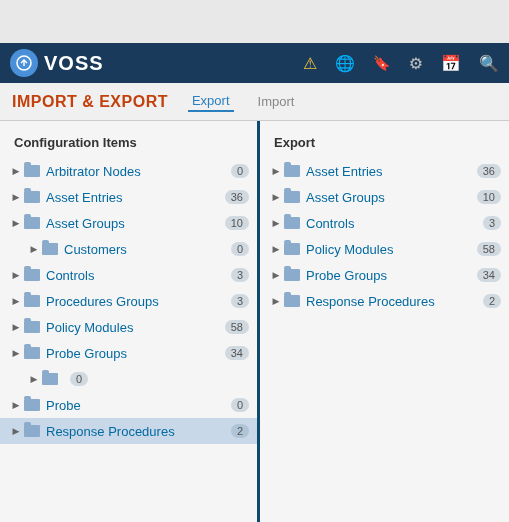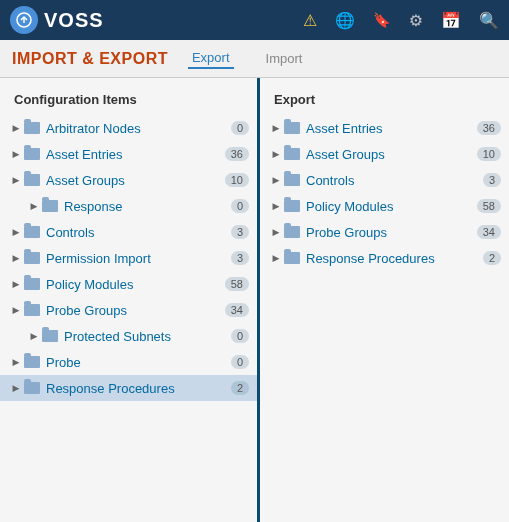--- a/index.html
+++ b/index.html
@@ -6,20 +6,21 @@
     body { font-family: Arial, sans-serif; font-size: 13px; background: #e8e8e8; width: 509px; height: 522px; overflow: hidden; }
 
     
     .topbar {
       background: #1a3a5c;
       height: 40px;
       display: flex;
       align-items: center;
       padding: 0 10px;
       gap: 16px;
+      margin-top: 43px;
     }
     .logo-area {
       display: flex;
       align-items: center;
       gap: 6px;
       margin-right: 10px;
     }
     .logo-circle {
       width: 28px; height: 28px;
       border-radius: 50%;
@@ -55,21 +56,21 @@
       text-transform: uppercase;
       letter-spacing: 0.5px;
     }
     .tab-link {
       font-size: 13px;
       cursor: pointer;
       padding: 2px 4px;
       text-decoration: none;
     }
     .tab-link.active { color: #2a7fc1; border-bottom: 2px solid #2a7fc1; }
-    .tab-link.inactive { color: #888; margin-left: 8px; }
+    .tab-link.inactive { color: #888; }
 
     
     .main-content {
       display: flex;
       height: calc(522px - 40px - 38px);
       background: #e8e8e8;
     }
 
     
     .left-panel {
@@ -199,51 +200,50 @@
         </div>
         <div class="tree-item">
           <span class="arrow right"></span>
           <span class="folder-icon"></span>
           <span class="item-label">Asset Groups</span>
           <span class="badge">10</span>
         </div>
         <div class="tree-item" style="padding-left: 28px;">
           <span class="arrow right"></span>
           <span class="folder-icon"></span>
-          <span class="item-label">Response</span>
+          <span class="item-label">Customers</span>
           <span class="badge">0</span>
         </div>
         <div class="tree-item">
           <span class="arrow right"></span>
           <span class="folder-icon"></span>
           <span class="item-label">Controls</span>
           <span class="badge">3</span>
         </div>
         <div class="tree-item">
           <span class="arrow right"></span>
           <span class="folder-icon"></span>
-          <span class="item-label">Permission Import</span>
+          <span class="item-label">Procedures Groups</span>
           <span class="badge">3</span>
         </div>
         <div class="tree-item">
           <span class="arrow right"></span>
           <span class="folder-icon"></span>
           <span class="item-label">Policy Modules</span>
           <span class="badge">58</span>
         </div>
         <div class="tree-item">
           <span class="arrow right"></span>
           <span class="folder-icon"></span>
           <span class="item-label">Probe Groups</span>
           <span class="badge">34</span>
         </div>
         <div class="tree-item" style="padding-left: 28px;">
           <span class="arrow right"></span>
           <span class="folder-icon"></span>
-          <span class="item-label">Protected Subnets</span>
           <span class="badge">0</span>
         </div>
         <div class="tree-item">
           <span class="arrow right"></span>
           <span class="folder-icon"></span>
           <span class="item-label">Probe</span>
           <span class="badge">0</span>
         </div>
         <div class="tree-item selected">
           <span class="arrow right"></span>

